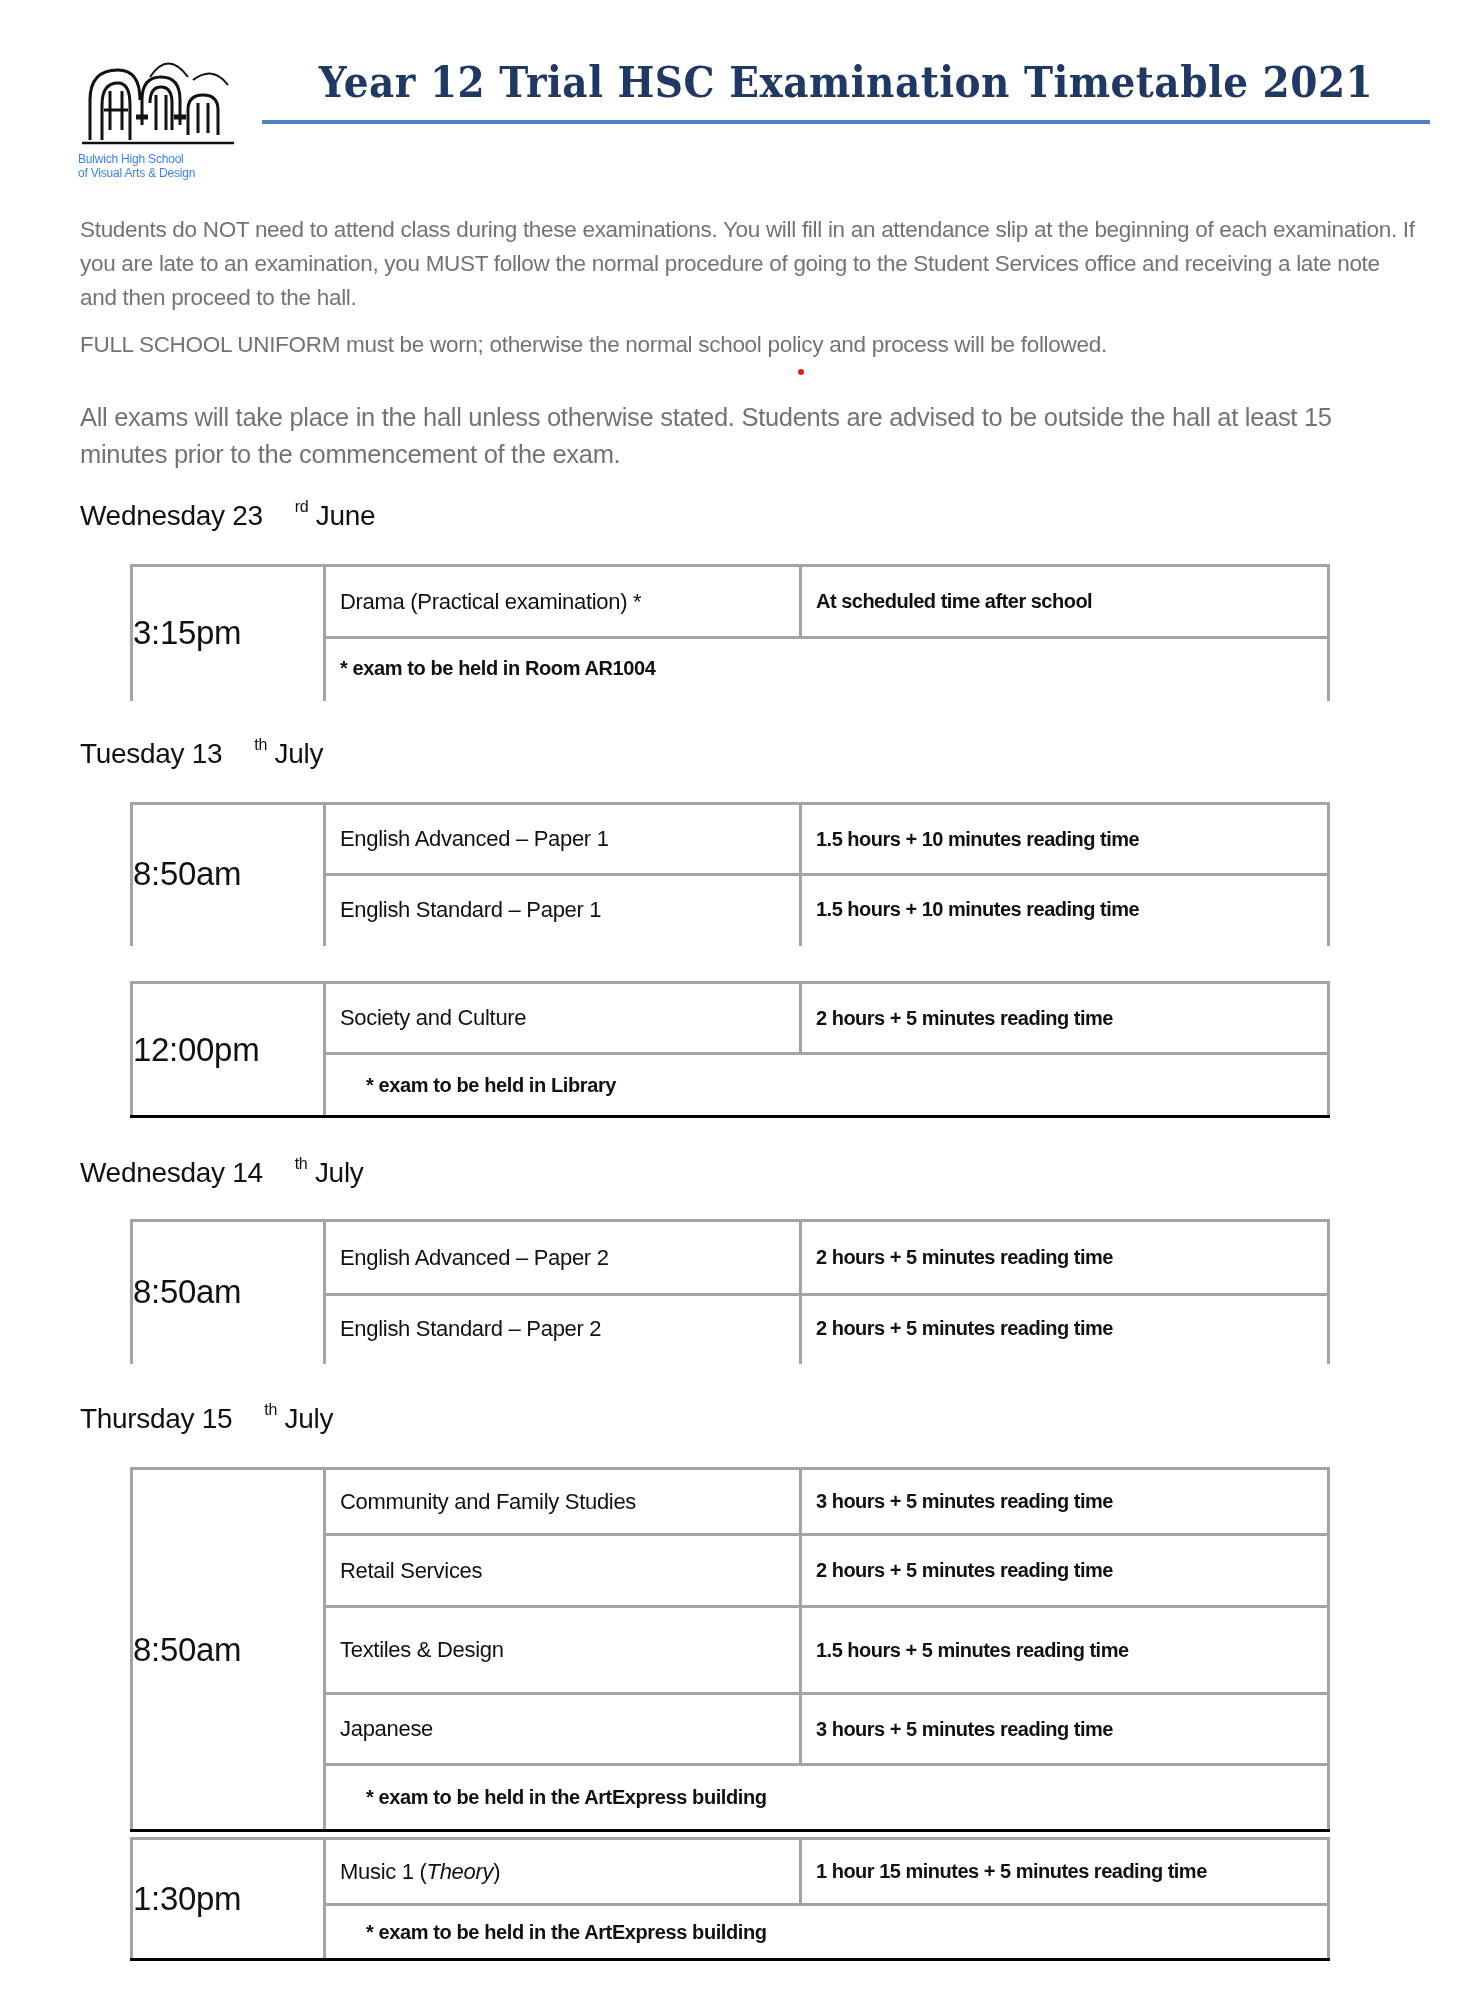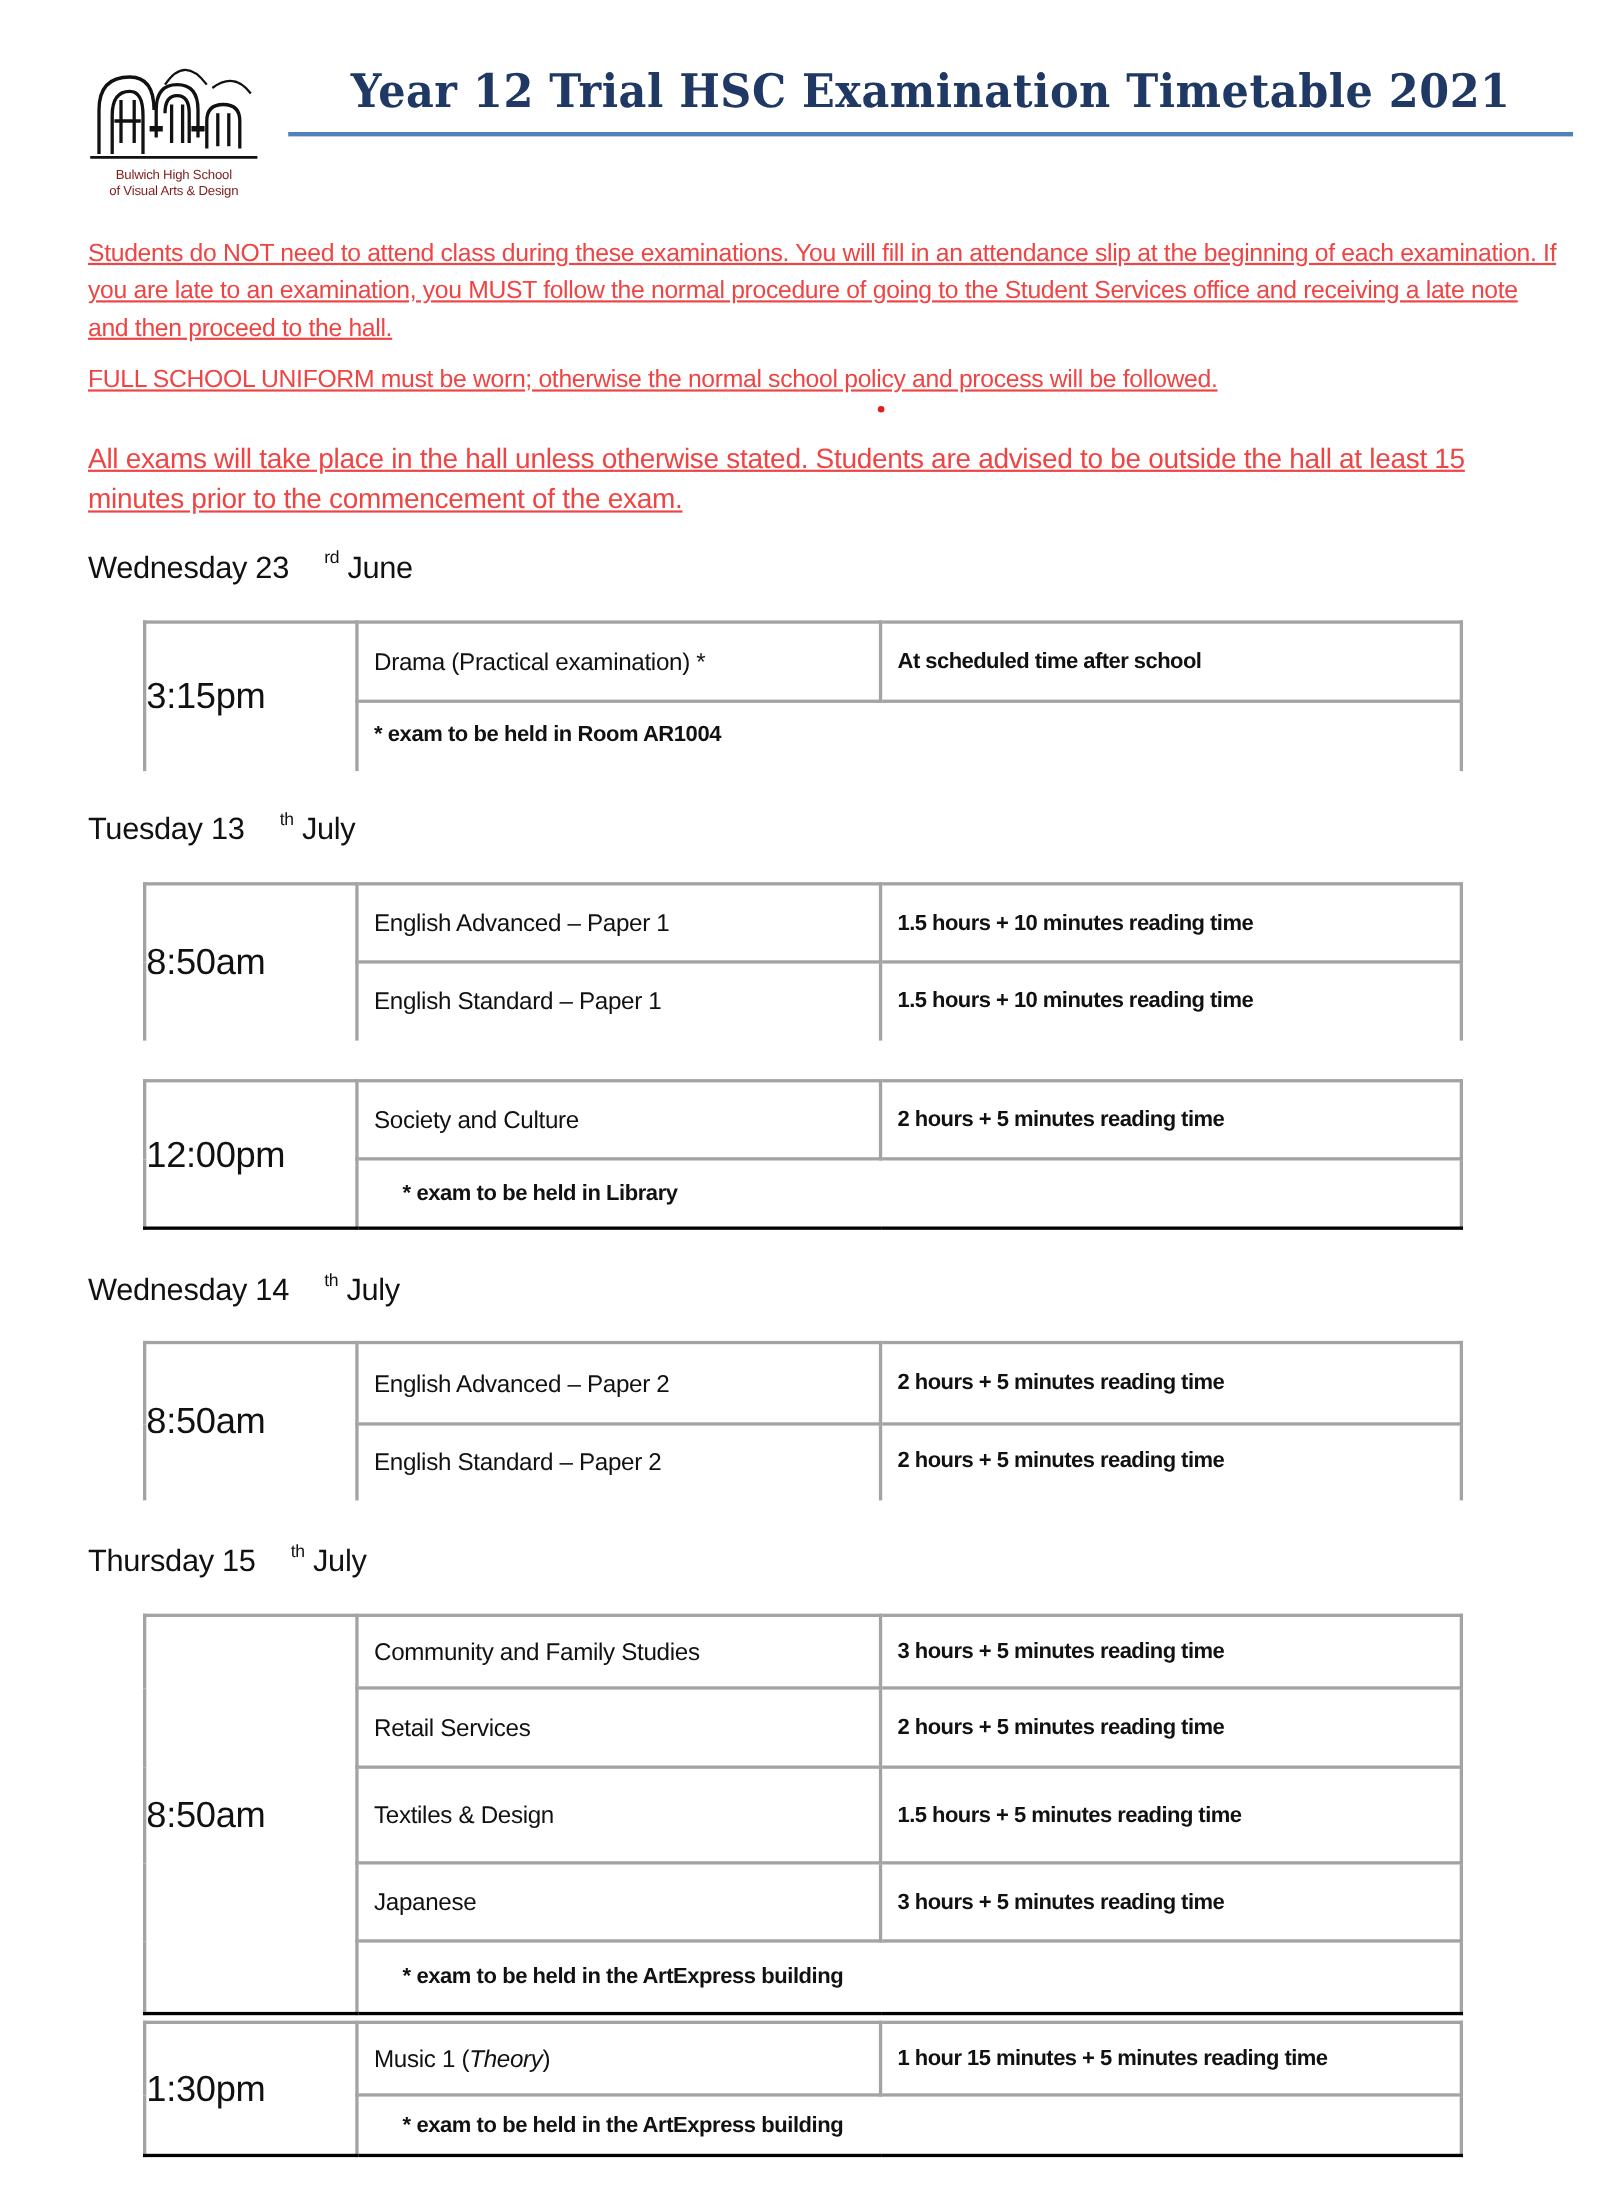--- a/index.html
+++ b/index.html
@@ -1,26 +1,26 @@
 <!DOCTYPE html>
 <html><head>
 <meta charset="utf-8">
 <style>
   html, body { margin:0; padding:0; background:#ffffff; }
   body { width:1472px; height:2000px; position:relative; overflow:hidden;
          font-family:"Liberation Sans", "DejaVu Sans", sans-serif; color:#111; }
   .abs { position:absolute; }
   .logo { left:78px; top:55px; width:170px; height:135px; }
   .logo svg { display:block; }
-  .logo-text { font-size:12px; line-height:14px; color:#7f1d1d; text-align:center; width:160px; position:absolute; left:0; top:97px; letter-spacing:-0.2px; }
+  .logo-text { font-size:12px; line-height:14px; color:#3b82f6; text-align:left; width:160px; position:absolute; left:0; top:97px; letter-spacing:-0.2px; }
   .title { left:262px; top:58px; width:1168px; text-align:center;
            font-family:"DejaVu Serif","Liberation Serif", serif; font-weight:bold;
            font-size:42px; color:#1f3864; letter-spacing:0.5px; transform:scaleX(0.93); transform-origin:center; }
   .title-rule { left:262px; top:120px; width:1168px; height:4px; background:#4f81bd; }
-  .para { left:80px; width:1340px; font-size:22.5px; line-height:34px; letter-spacing:-0.3px; color:#ef4444;text-decoration:underline; }
+  .para { left:80px; width:1340px; font-size:22.5px; line-height:34px; letter-spacing:-0.3px; color:#737373; }
   .p1 { top:213px; }
   .p2 { top:328px; }
   .p3 { top:379px; font-size:25.5px; line-height:37px;margin-top:20px; }
   .red-dot { left:798px; top:369px; width:6px; height:6px; border-radius:50%; background:#e02020; }
   .day { left:80px; font-size:28px; font-weight:normal; letter-spacing:-0.3px; }
   .day sup { font-size:16px; vertical-align:13px; line-height:0;padding-left:32px; }
   table.tt { position:absolute; left:130px; width:1200px; border-collapse:collapse; table-layout:fixed; }
   table.tt td { border:3px solid #a3a3a3; padding:0 14px; font-size:22px; letter-spacing:-0.3px; vertical-align:middle; }
   table.tt td.time { width:190px; text-align:left; font-size:33px; padding:0; border-bottom-color:transparent;}
   table.tt.closed td.time { border-bottom-color:#000; }

